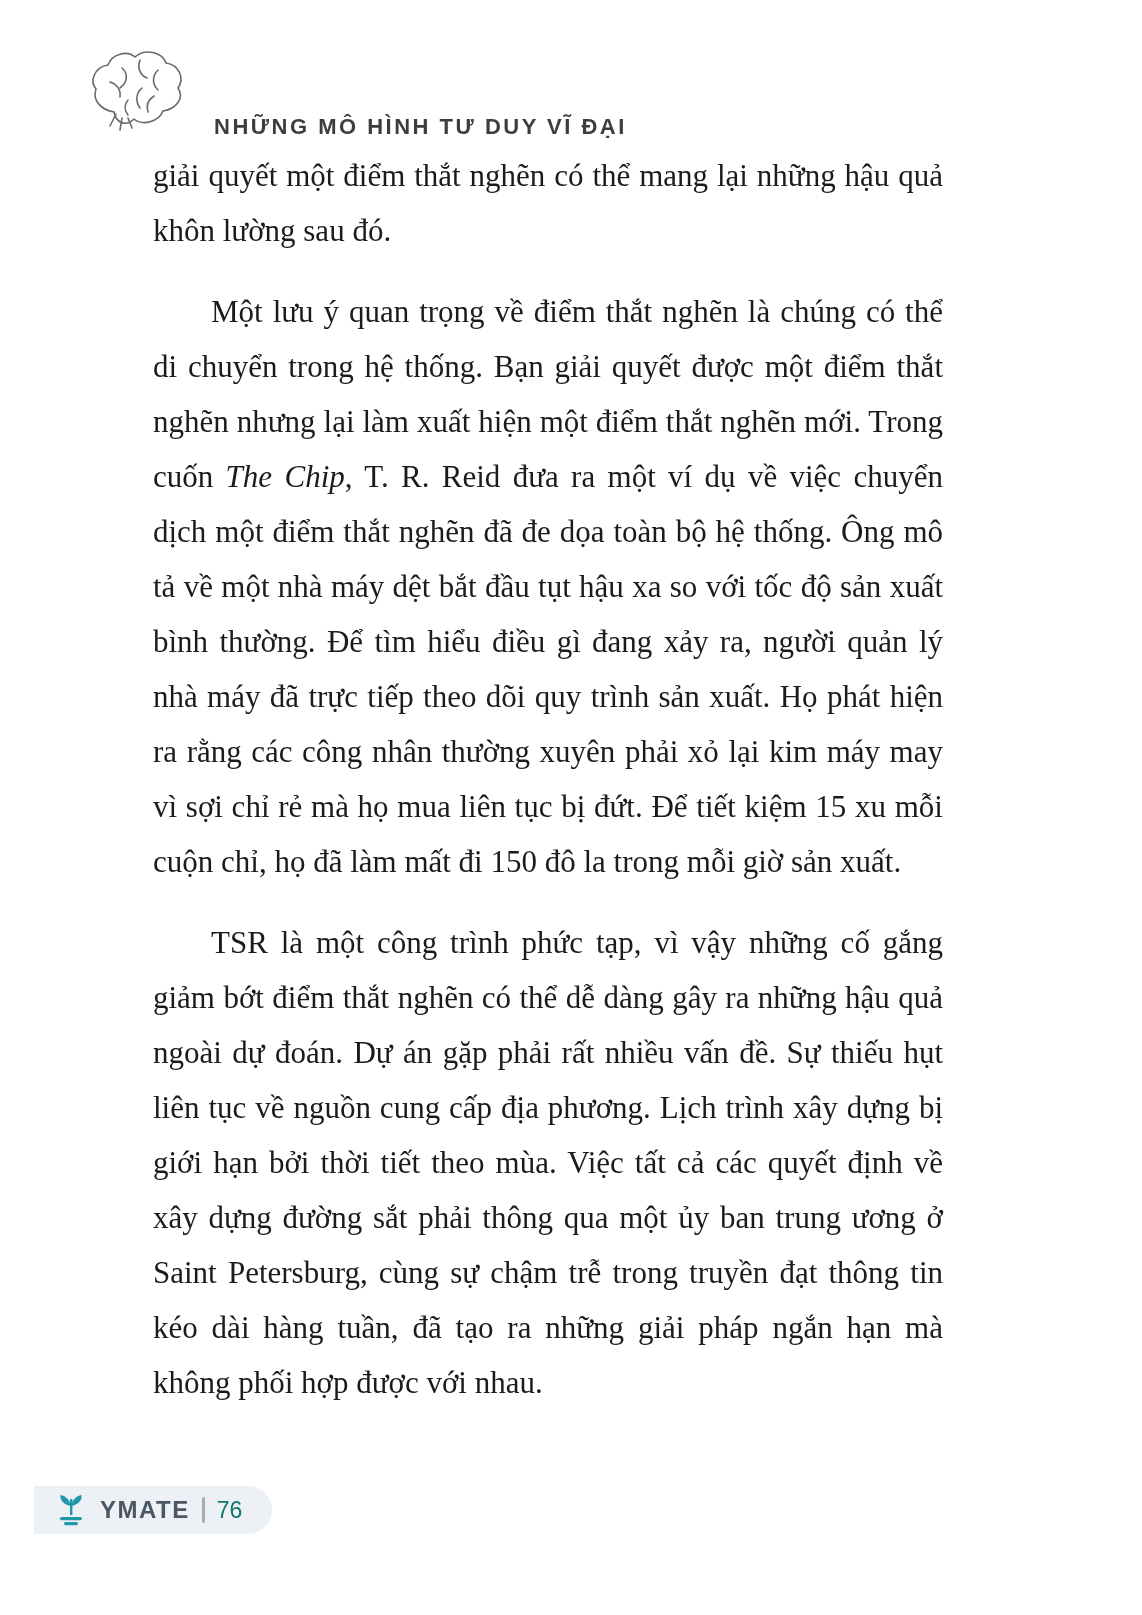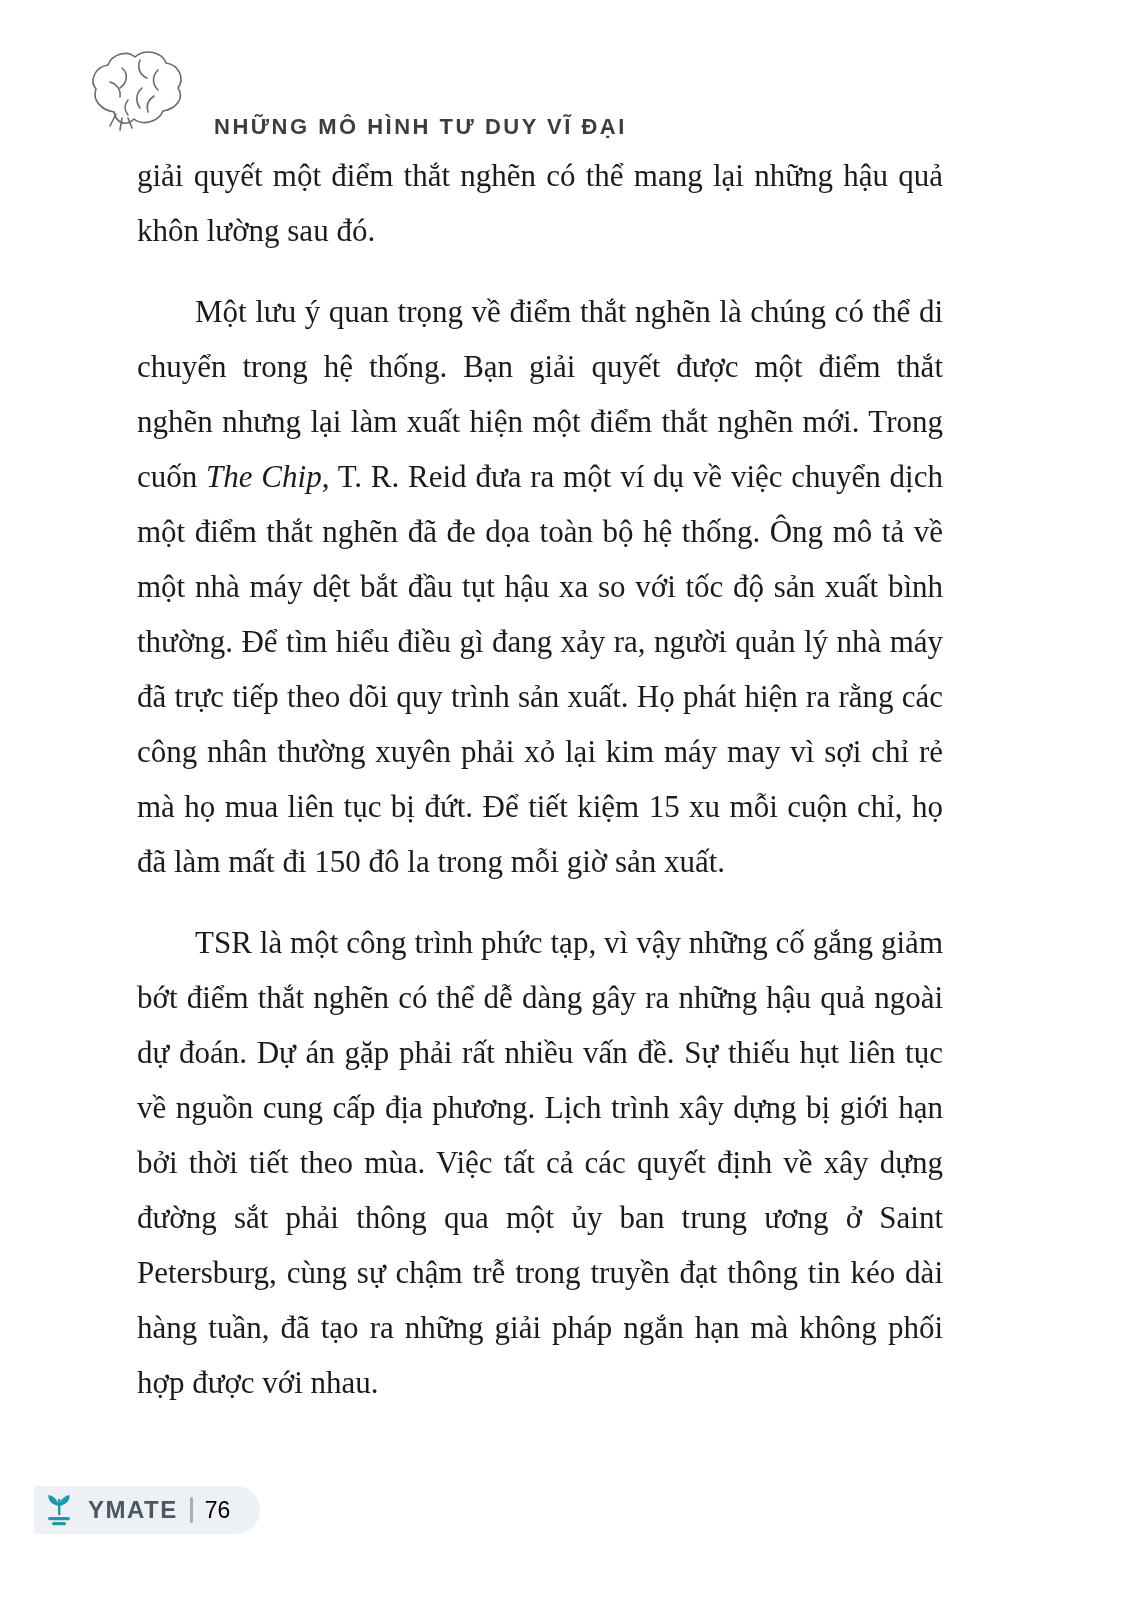--- a/index.html
+++ b/index.html
@@ -36,55 +36,55 @@
   .content {
     position:absolute;
     top:148px;
     left:137px;
     width:806px;
     font-size:31px;
     line-height:55px;
     color:#1b1b1d;
     text-align:justify;
   }
-  .content p { margin-bottom:26px; }
+  .content p { margin-bottom:26px;margin-left:16px; }
   .content p.indent { text-indent:58px; }
   .italic { font-style:italic; }
 
   
   .footer-pill {
     position:absolute;
     left:34px;
     top:1486px;
     height:48px;
     display:flex;
     align-items:center;
     gap:12px;
-    padding:0 30px 0 8px;
+    padding:0 30px 0 20px;
     background:#edf1f5;
     border-radius:0 24px 24px 0;
   }
   .ymate-logo { width:34px; height:34px; display:block; }
   .brand {
     font-family:"Liberation Sans","DejaVu Sans",sans-serif;
     font-weight:700;
     font-size:24px;
     letter-spacing:1.5px;
     color:#4b5763;
   }
   .footer-divider {
     width:3px;
     height:26px;
     background:#9fb0bb;
     border-radius:2px;
   }
   .page-number {
     font-family:"Liberation Sans","DejaVu Sans",sans-serif;
     font-size:23px;
-    color:#000000;
+    color:#0f766e;
   }
 </style>
 </head>
 <body>
 
 <div class="page">
 
   <div class="header">
     <span class="brain">
       <svg viewBox="0 0 106 92" fill="none" stroke="#6b6b6d" stroke-width="1.6" stroke-linecap="round">

